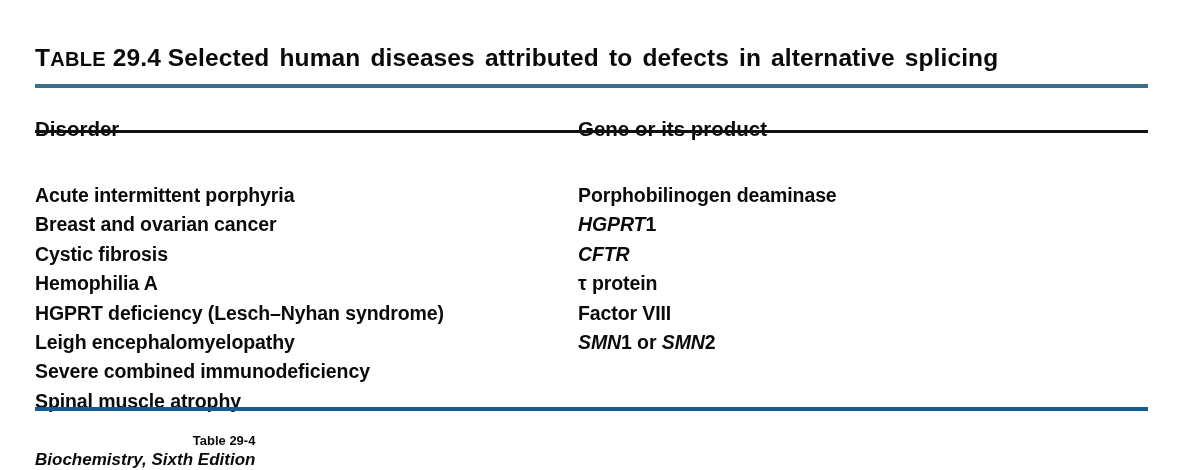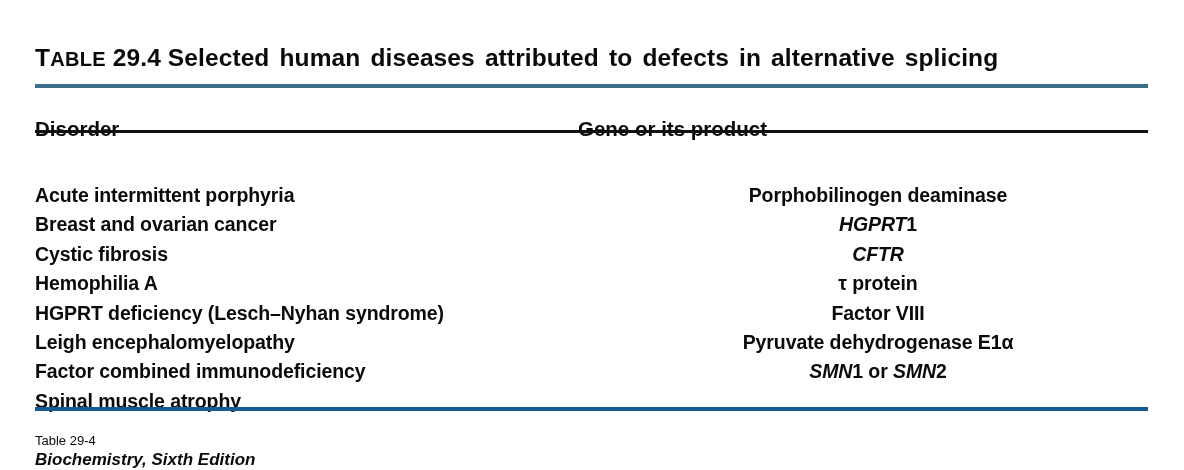--- a/index.html
+++ b/index.html
@@ -86,21 +86,21 @@
   }
   .col-head.col1 { left: 35px; }
   .col-head.col2 { left: 578px; }
 
   .body-col {
     position: absolute;
     top: 145px;
     margin-top: 36px;
   }
   .body-col.col1 { left: 35px; width: 540px; }
-  .body-col.col2 { left: 578px; width: 600px; text-align: center; }
+  .body-col.col2 { left: 578px; width: 600px; }
 
   .cell {
     height: 29.4px;
     font-size: 19.5px;
     font-weight: bold;
     white-space: nowrap;
     line-height: 29.4px;
     letter-spacing: -0.1px;
   }
   .cell i, .cell em {
@@ -109,22 +109,23 @@
 
   
   .caption {
     position: absolute;
     left: 35px;
     top: 432px;
     line-height: 1.32;
   }
   .caption-line1 {
     font-size: 13px;
-    font-weight: normal;
+    font-weight: bold;
     white-space: nowrap;
+    text-align: right;
   }
   .caption-line2 {
     font-size: 17px;
     font-weight: bold;
     font-style: italic;
     white-space: nowrap;
   }
 </style>
 </head>
 <body style="color: rgb(10, 10, 10); background: rgb(255, 255, 255);">
@@ -144,30 +145,29 @@
 
   <div class="rule rule-mid" style="background: rgb(17, 17, 17);"></div>
 
   <div class="body-col col1">
       <div class="cell">Acute intermittent porphyria</div>
       <div class="cell">Breast and ovarian cancer</div>
       <div class="cell">Cystic fibrosis</div>
       <div class="cell">Hemophilia A</div>
       <div class="cell">HGPRT deficiency (Lesch–Nyhan syndrome)</div>
       <div class="cell">Leigh encephalomyelopathy</div>
-      <div class="cell">Factor combined immunodeficiency</div>
+      <div class="cell">Severe combined immunodeficiency</div>
       <div class="cell">Spinal muscle atrophy</div>
     </div>
   <div class="body-col col2">
       <div class="cell">Porphobilinogen deaminase</div>
       <div class="cell"><i>HGPRT</i>1</div>
       <div class="cell"><i>CFTR</i></div>
       <div class="cell">τ protein</div>
       <div class="cell">Factor VIII</div>
-      <div class="cell">Pyruvate dehydrogenase E1α</div>
       <div class="cell"><i>SMN</i>1 or <i>SMN</i>2</div>
     </div>
 
   <div class="rule rule-bottom" style="background: rgb(22, 91, 145);"></div>
 
   <div class="caption">
     <div class="caption-line1">Table 29-4</div>
     <div class="caption-line2">Biochemistry, Sixth Edition</div>
   </div>
 

